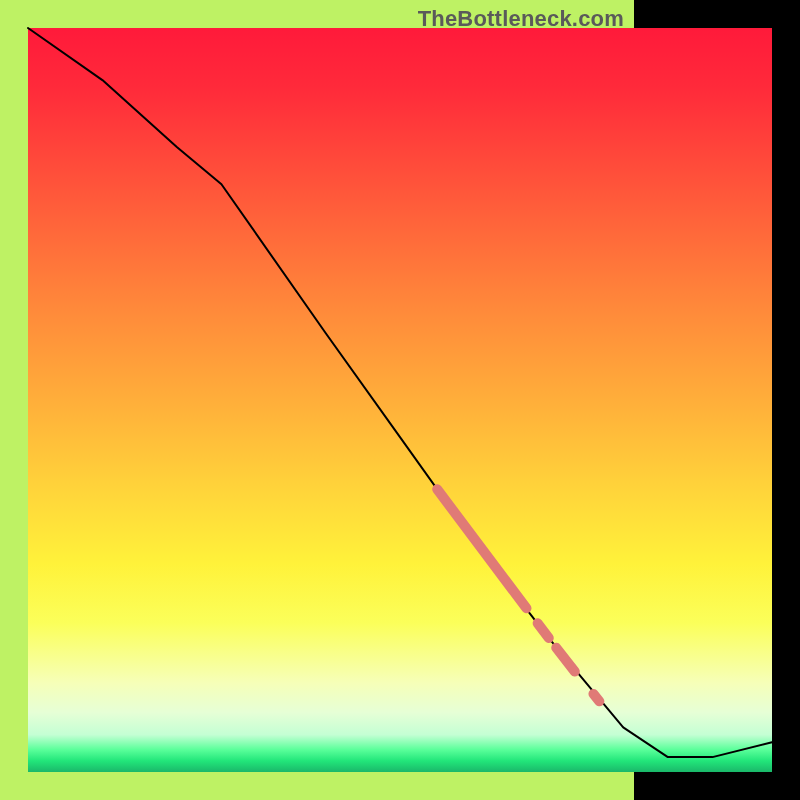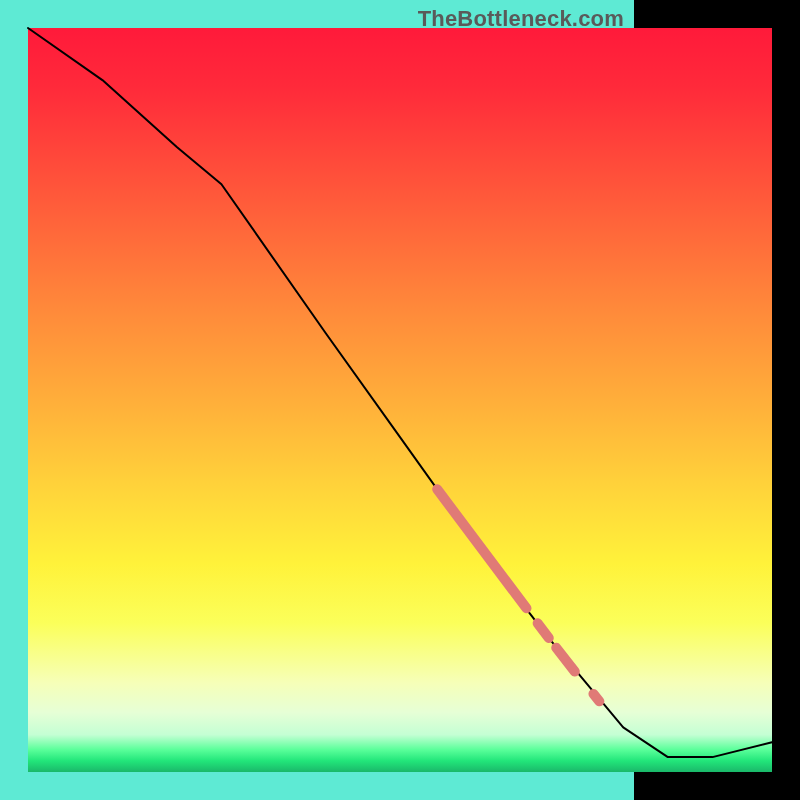--- a/index.html
+++ b/index.html
@@ -1,21 +1,21 @@
 <!DOCTYPE html>
 <html><head>
 <meta charset="utf-8">
 <style>
   * { margin: 0; padding: 0; box-sizing: border-box; }
   html, body { width: 800px; height: 800px; overflow: hidden; background: #000; }
   .stage {
     position: relative;
     width: 634px;
     height: 800px;
-    background: #5eead4;
+    background: #bef264;
   }
   .plot-area {
     position: absolute;
     left: 28px;
     top: 28px;
     width: 744px;
     height: 744px;
     background: linear-gradient(to bottom,
       #ff1a3a 0%,
       #ff2a3a 8%,

